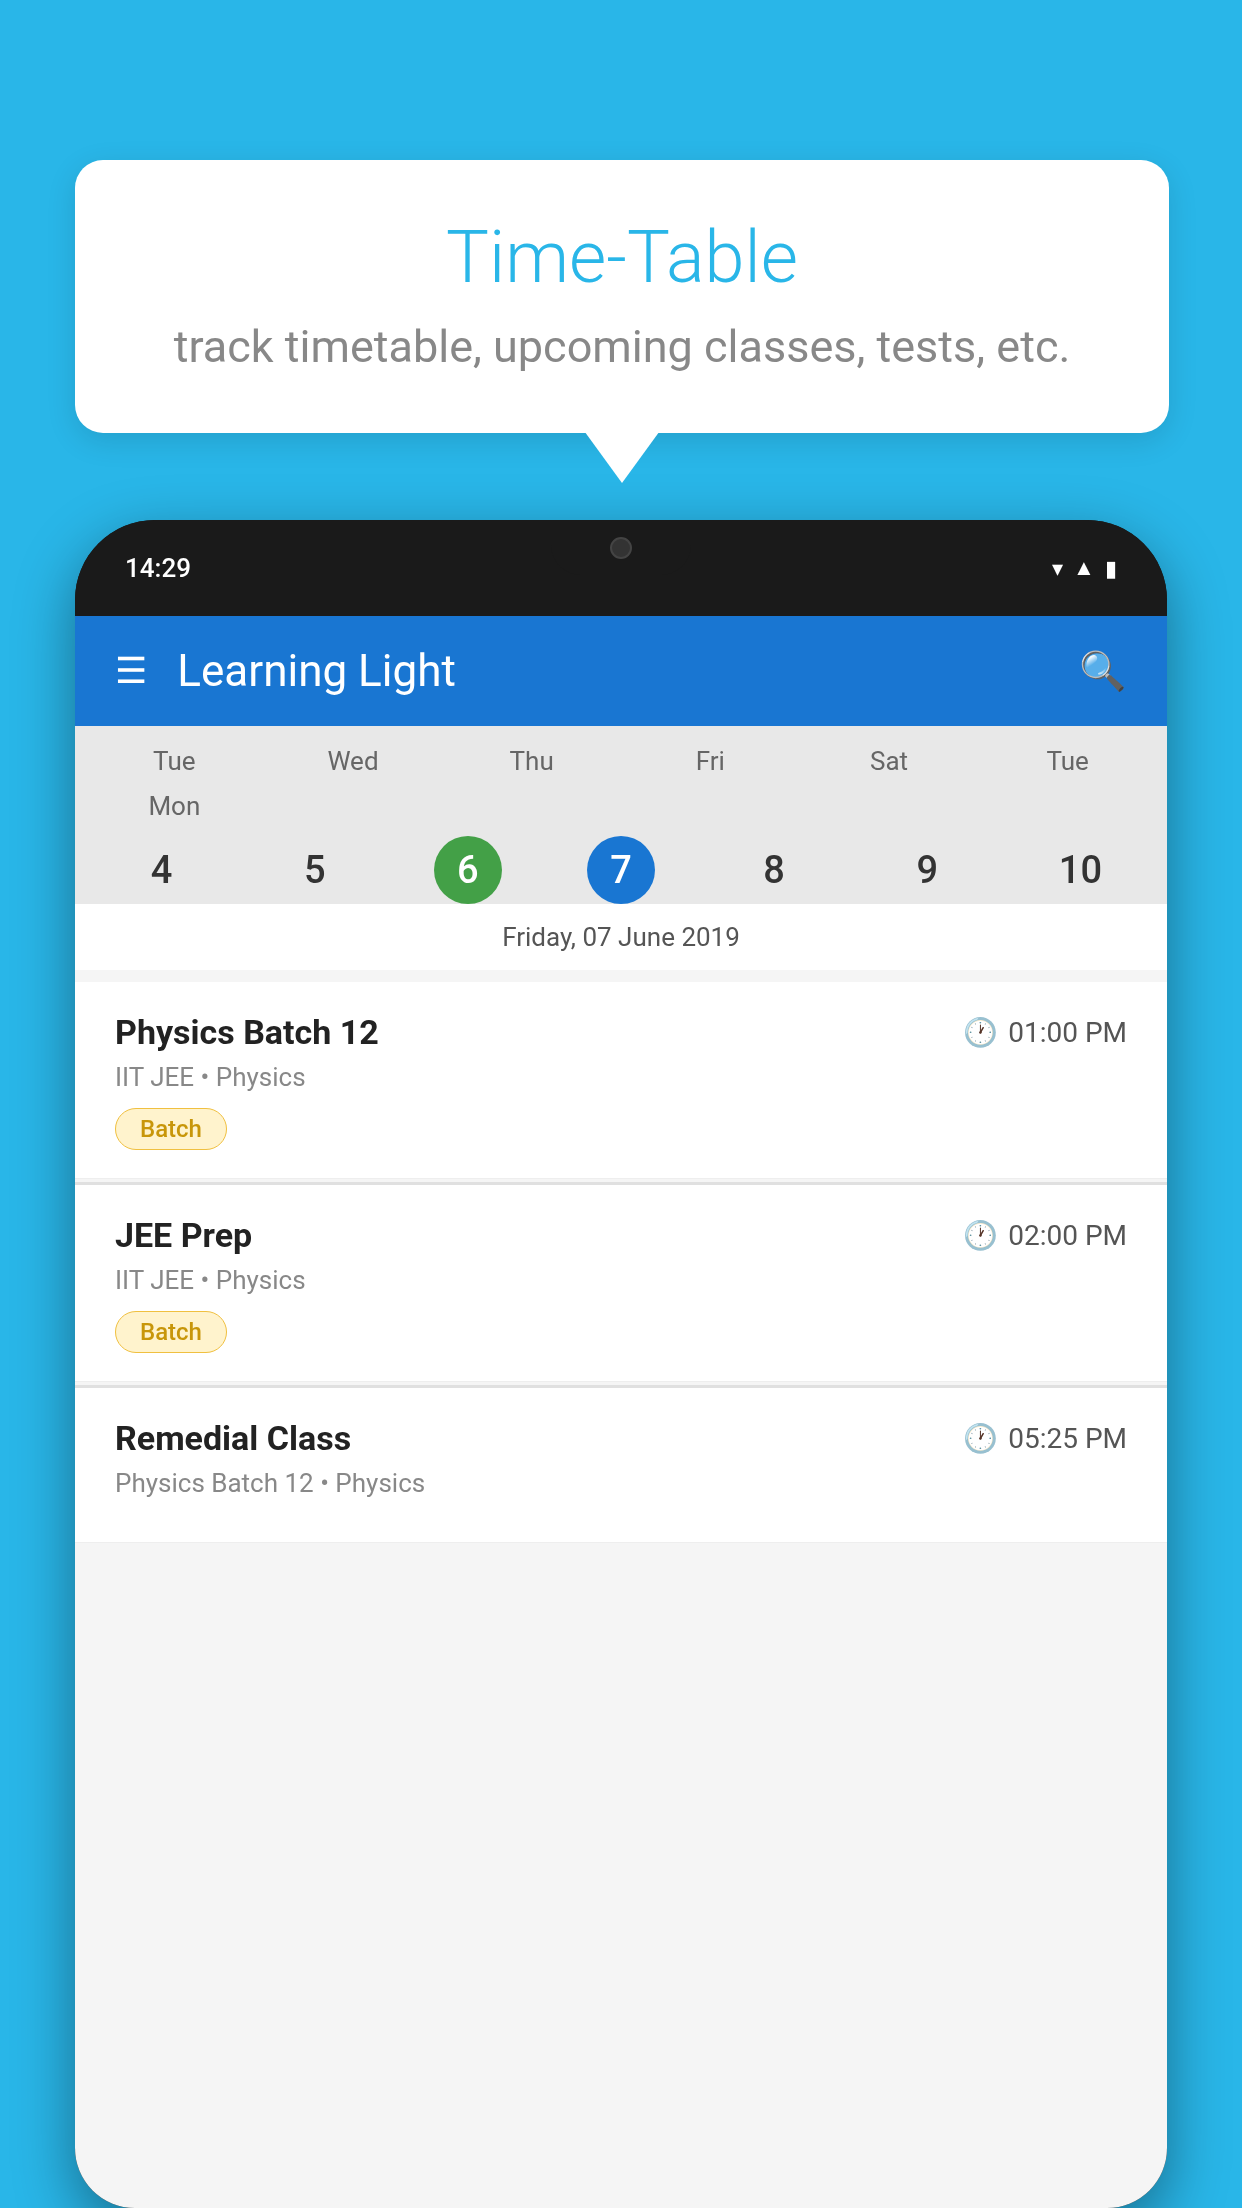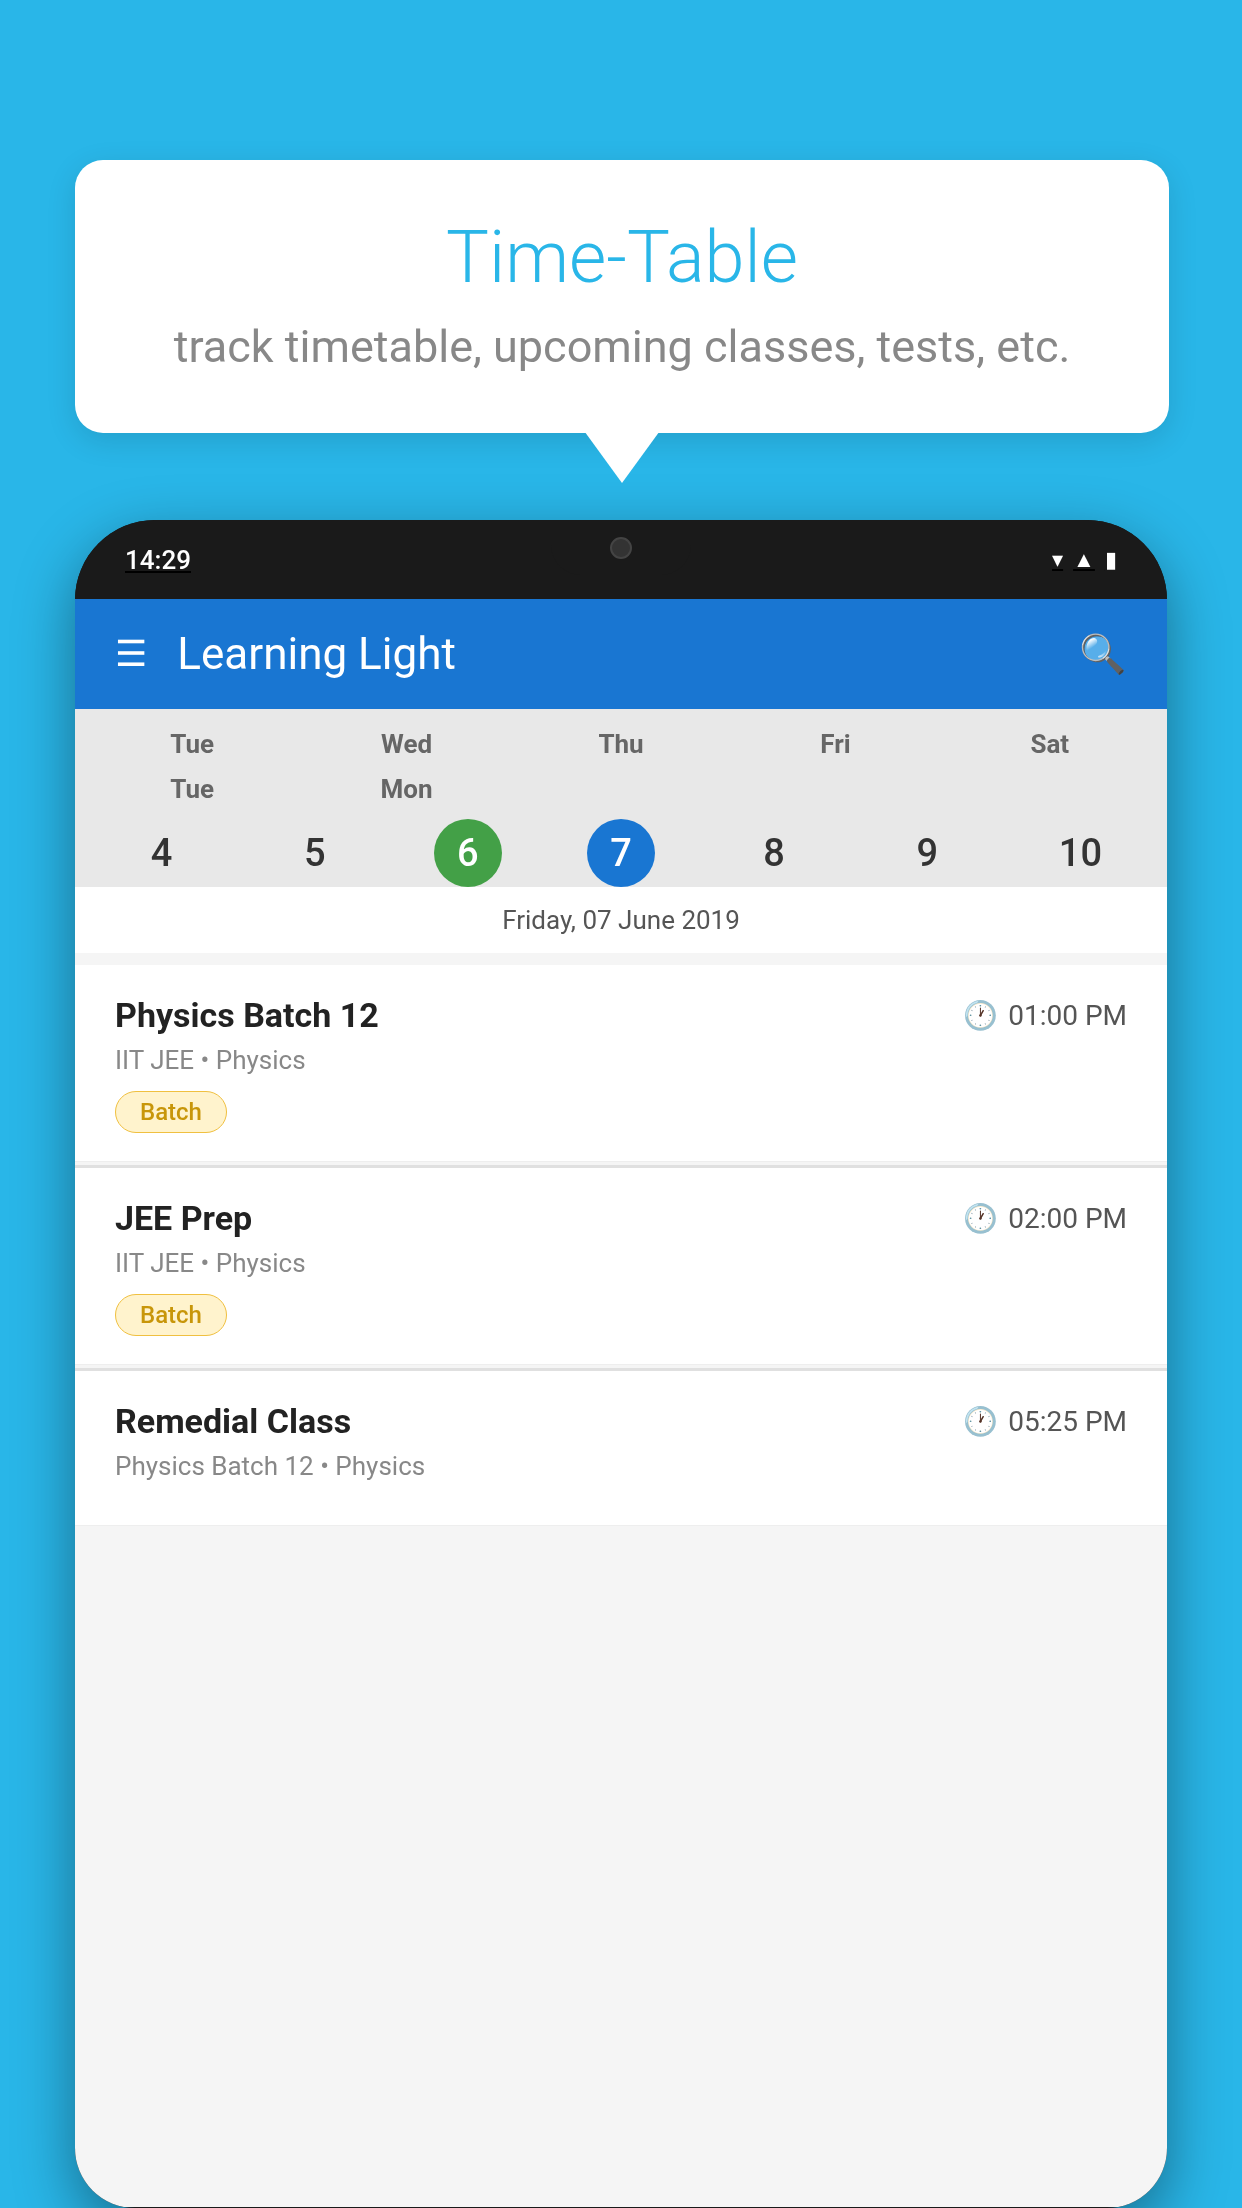--- a/index.html
+++ b/index.html
@@ -61,28 +61,27 @@
       bottom: 0;
       background: #1a1a1a;
       border-radius: 80px 80px 60px 60px;
       overflow: hidden;
       box-shadow: 0 20px 60px rgba(0,0,0,0.4);
     }
 
     
     .phone-top-bar {
       background: #1a1a1a;
-      height: 79px;
+      height: 96px;
       position: relative;
       display: flex;
       align-items: center;
       justify-content: space-between;
       padding: 0 50px;
       z-index: 10;
-      text-decoration: underline;
     }
     .status-time {
       color: white;
       font-size: 26px;
       font-weight: 500;
     }
     .notch {
       position: absolute;
       top: 0;
       left: 50%;
@@ -146,23 +145,22 @@
       cursor: pointer;
     }
 
     
     .calendar-strip {
       background: #e8e8e8;
       padding: 20px 0 0;
     }
     .day-headers {
       display: grid;
-      grid-template-columns: repeat(5, 1fr);
+      grid-template-columns: repeat(6, 1fr);
       padding: 0 10px;
-      font-weight: bold;
     }
     .day-header {
       text-align: center;
       font-size: 26px;
       color: #666;
       padding-bottom: 15px;
     }
     .day-numbers {
       display: grid;
       grid-template-columns: repeat(7, 1fr);

